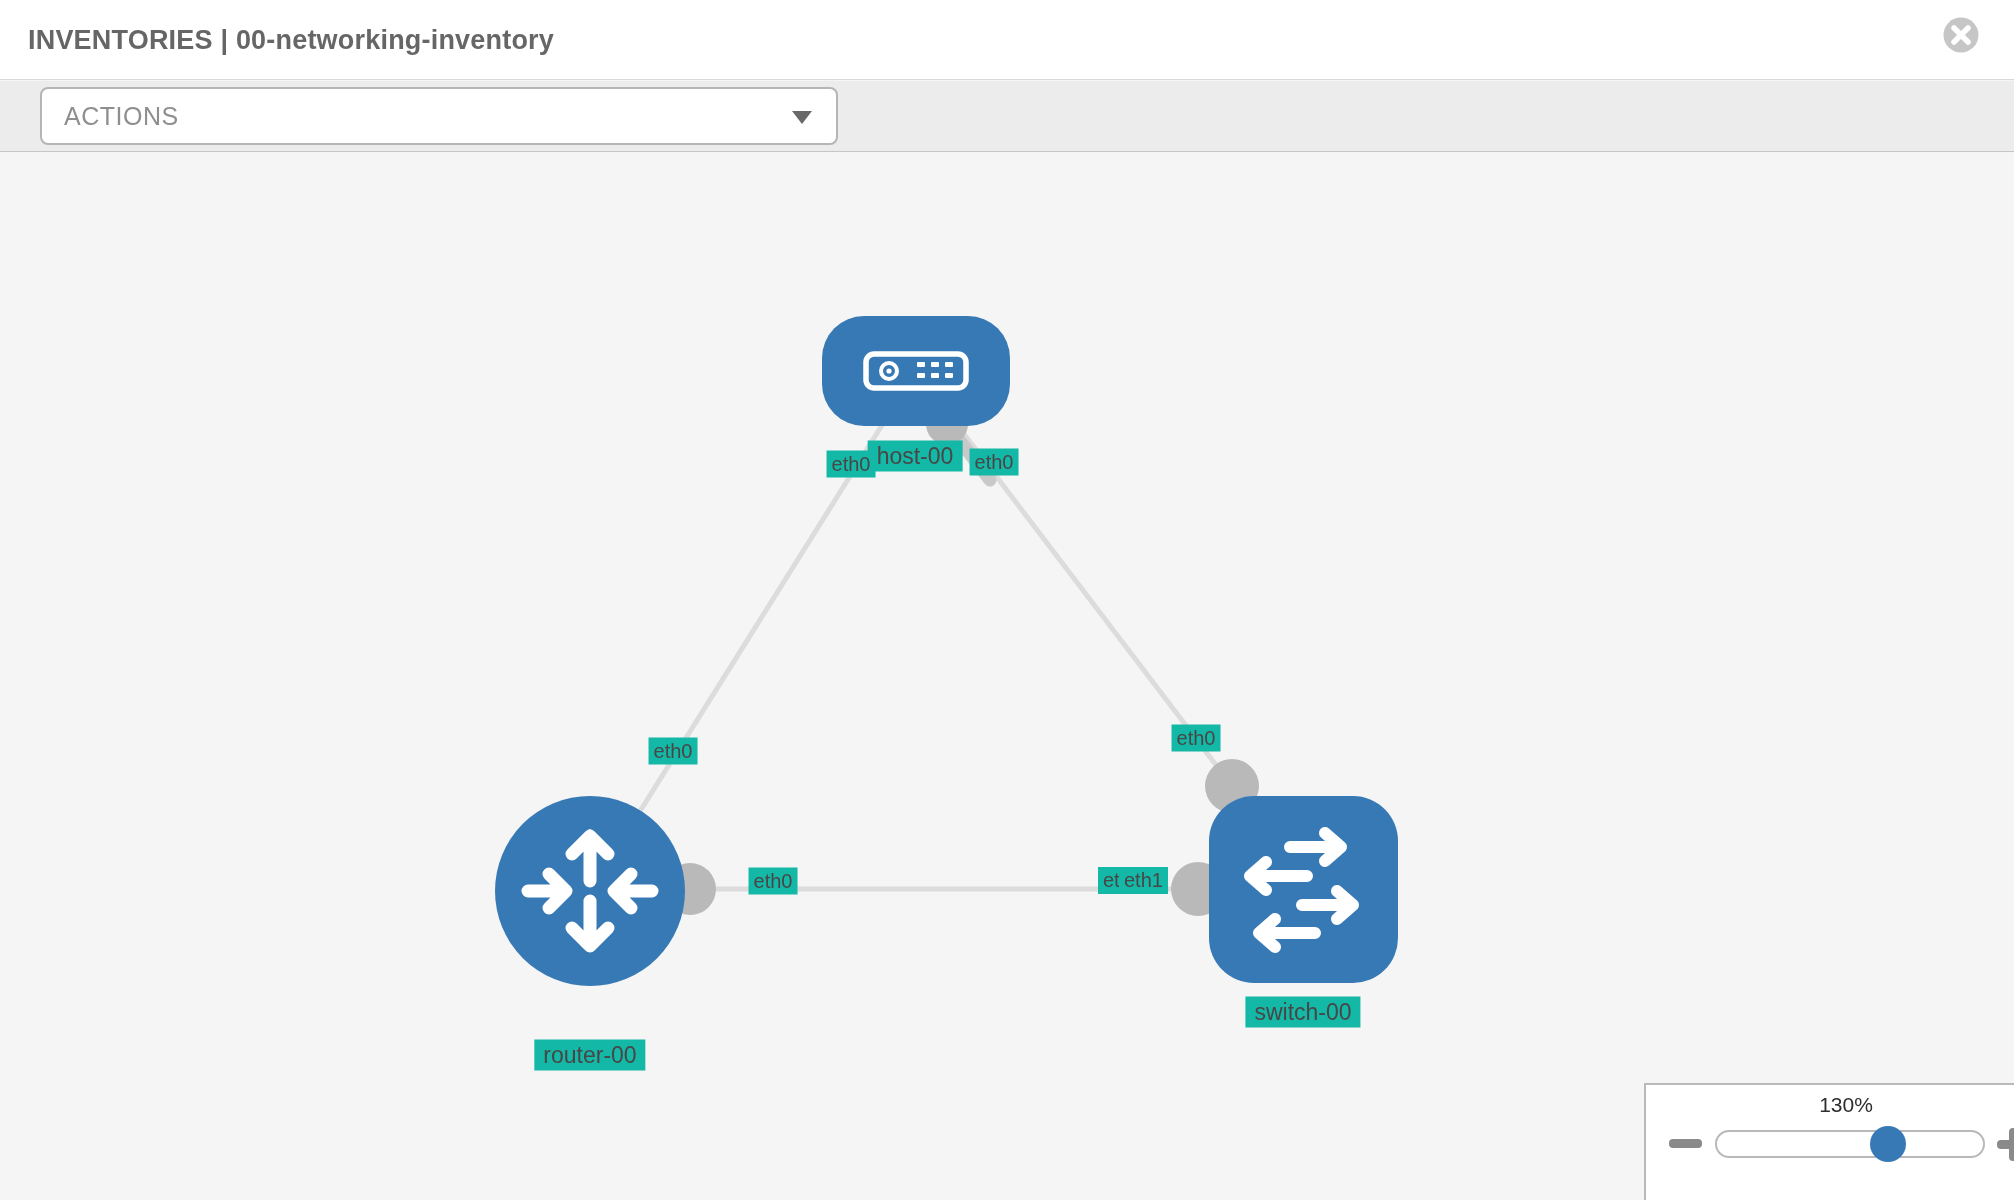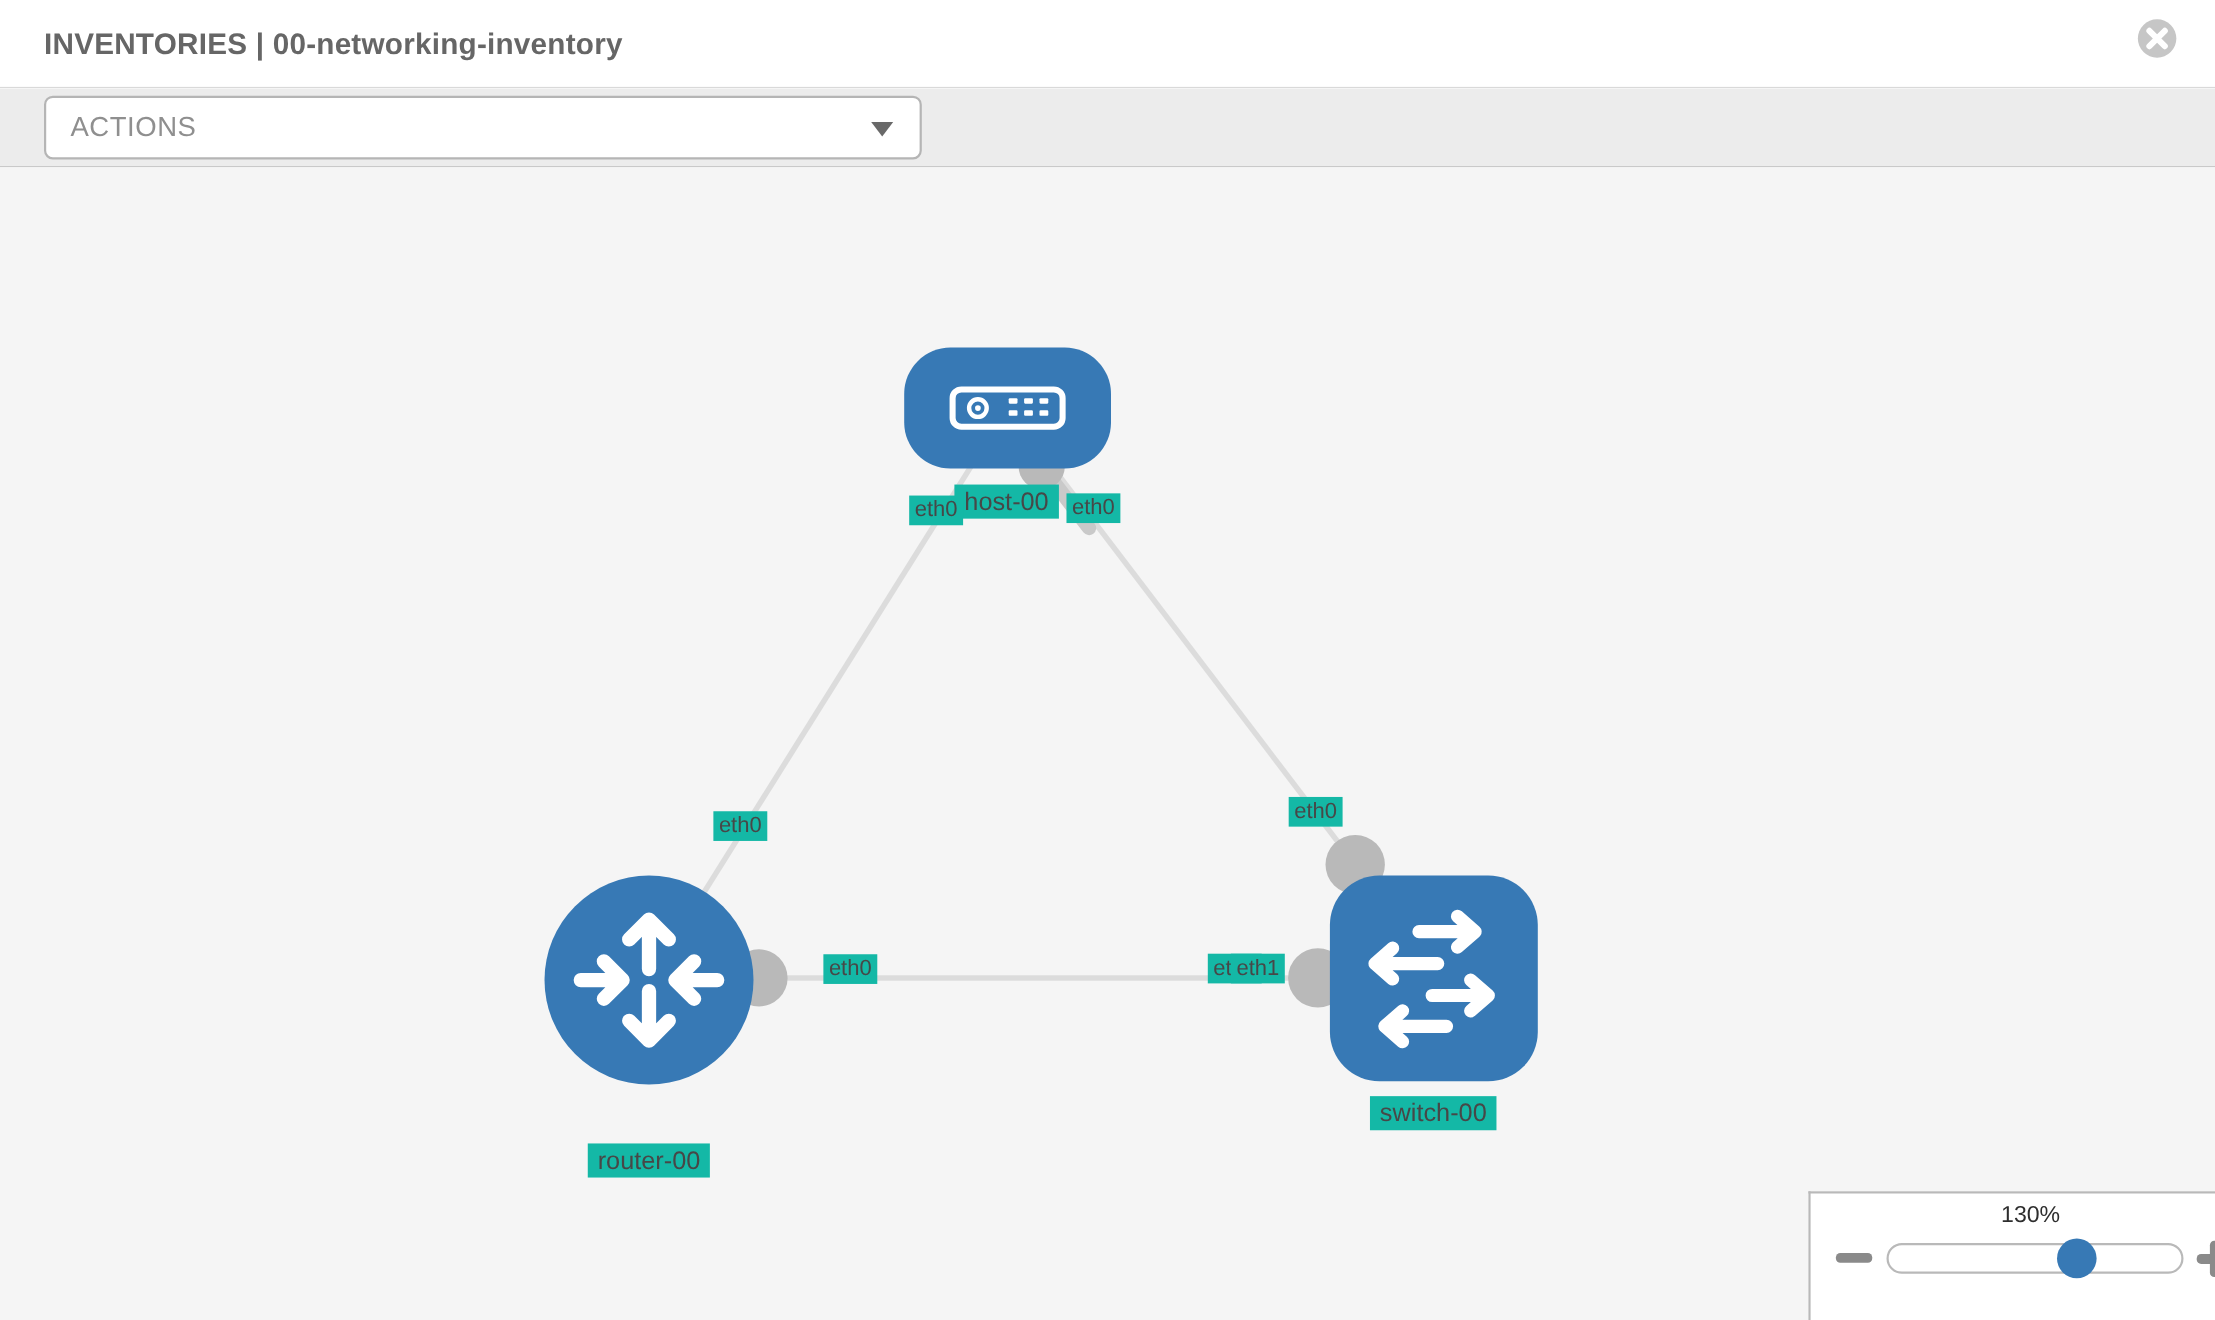--- a/index.html
+++ b/index.html
@@ -2,21 +2,21 @@
 <html><head>
 <meta charset="utf-8">
 <style>
   * { margin:0; padding:0; box-sizing:border-box; }
   html,body { width:2014px; height:1200px; overflow:hidden; }
   body { font-family:"Liberation Sans", sans-serif; background:#f5f5f5; position:relative; }
 
   
   .header { position:absolute; top:0; left:0; width:2014px; height:80px;
             background:#ffffff; border-bottom:1px solid #d9d9d9; }
-  .header-title { position:absolute; left:40px; top:0; line-height:80px;
+  .header-title { position:absolute; left:28px; top:0; line-height:80px;
                   font-size:27px; font-weight:bold; color:#666666; letter-spacing:.2px; }
   .close-btn { position:absolute; left:1942px; top:16px; width:38px; height:38px; cursor:pointer; }
 
   
   .toolbar { position:absolute; top:81px; left:0; width:2014px; height:71px;
              background:#ececec; border-bottom:1px solid #c6c6c6; }
   .select-box { position:absolute; top:6px; height:58px; background:#ffffff;
                 border:2px solid #b5b5b5; border-radius:8px; cursor:pointer; }
   .select-box.actions { left:40px;  width:798px; }
   .select-box.search  { left:1183px; width:792px; }

